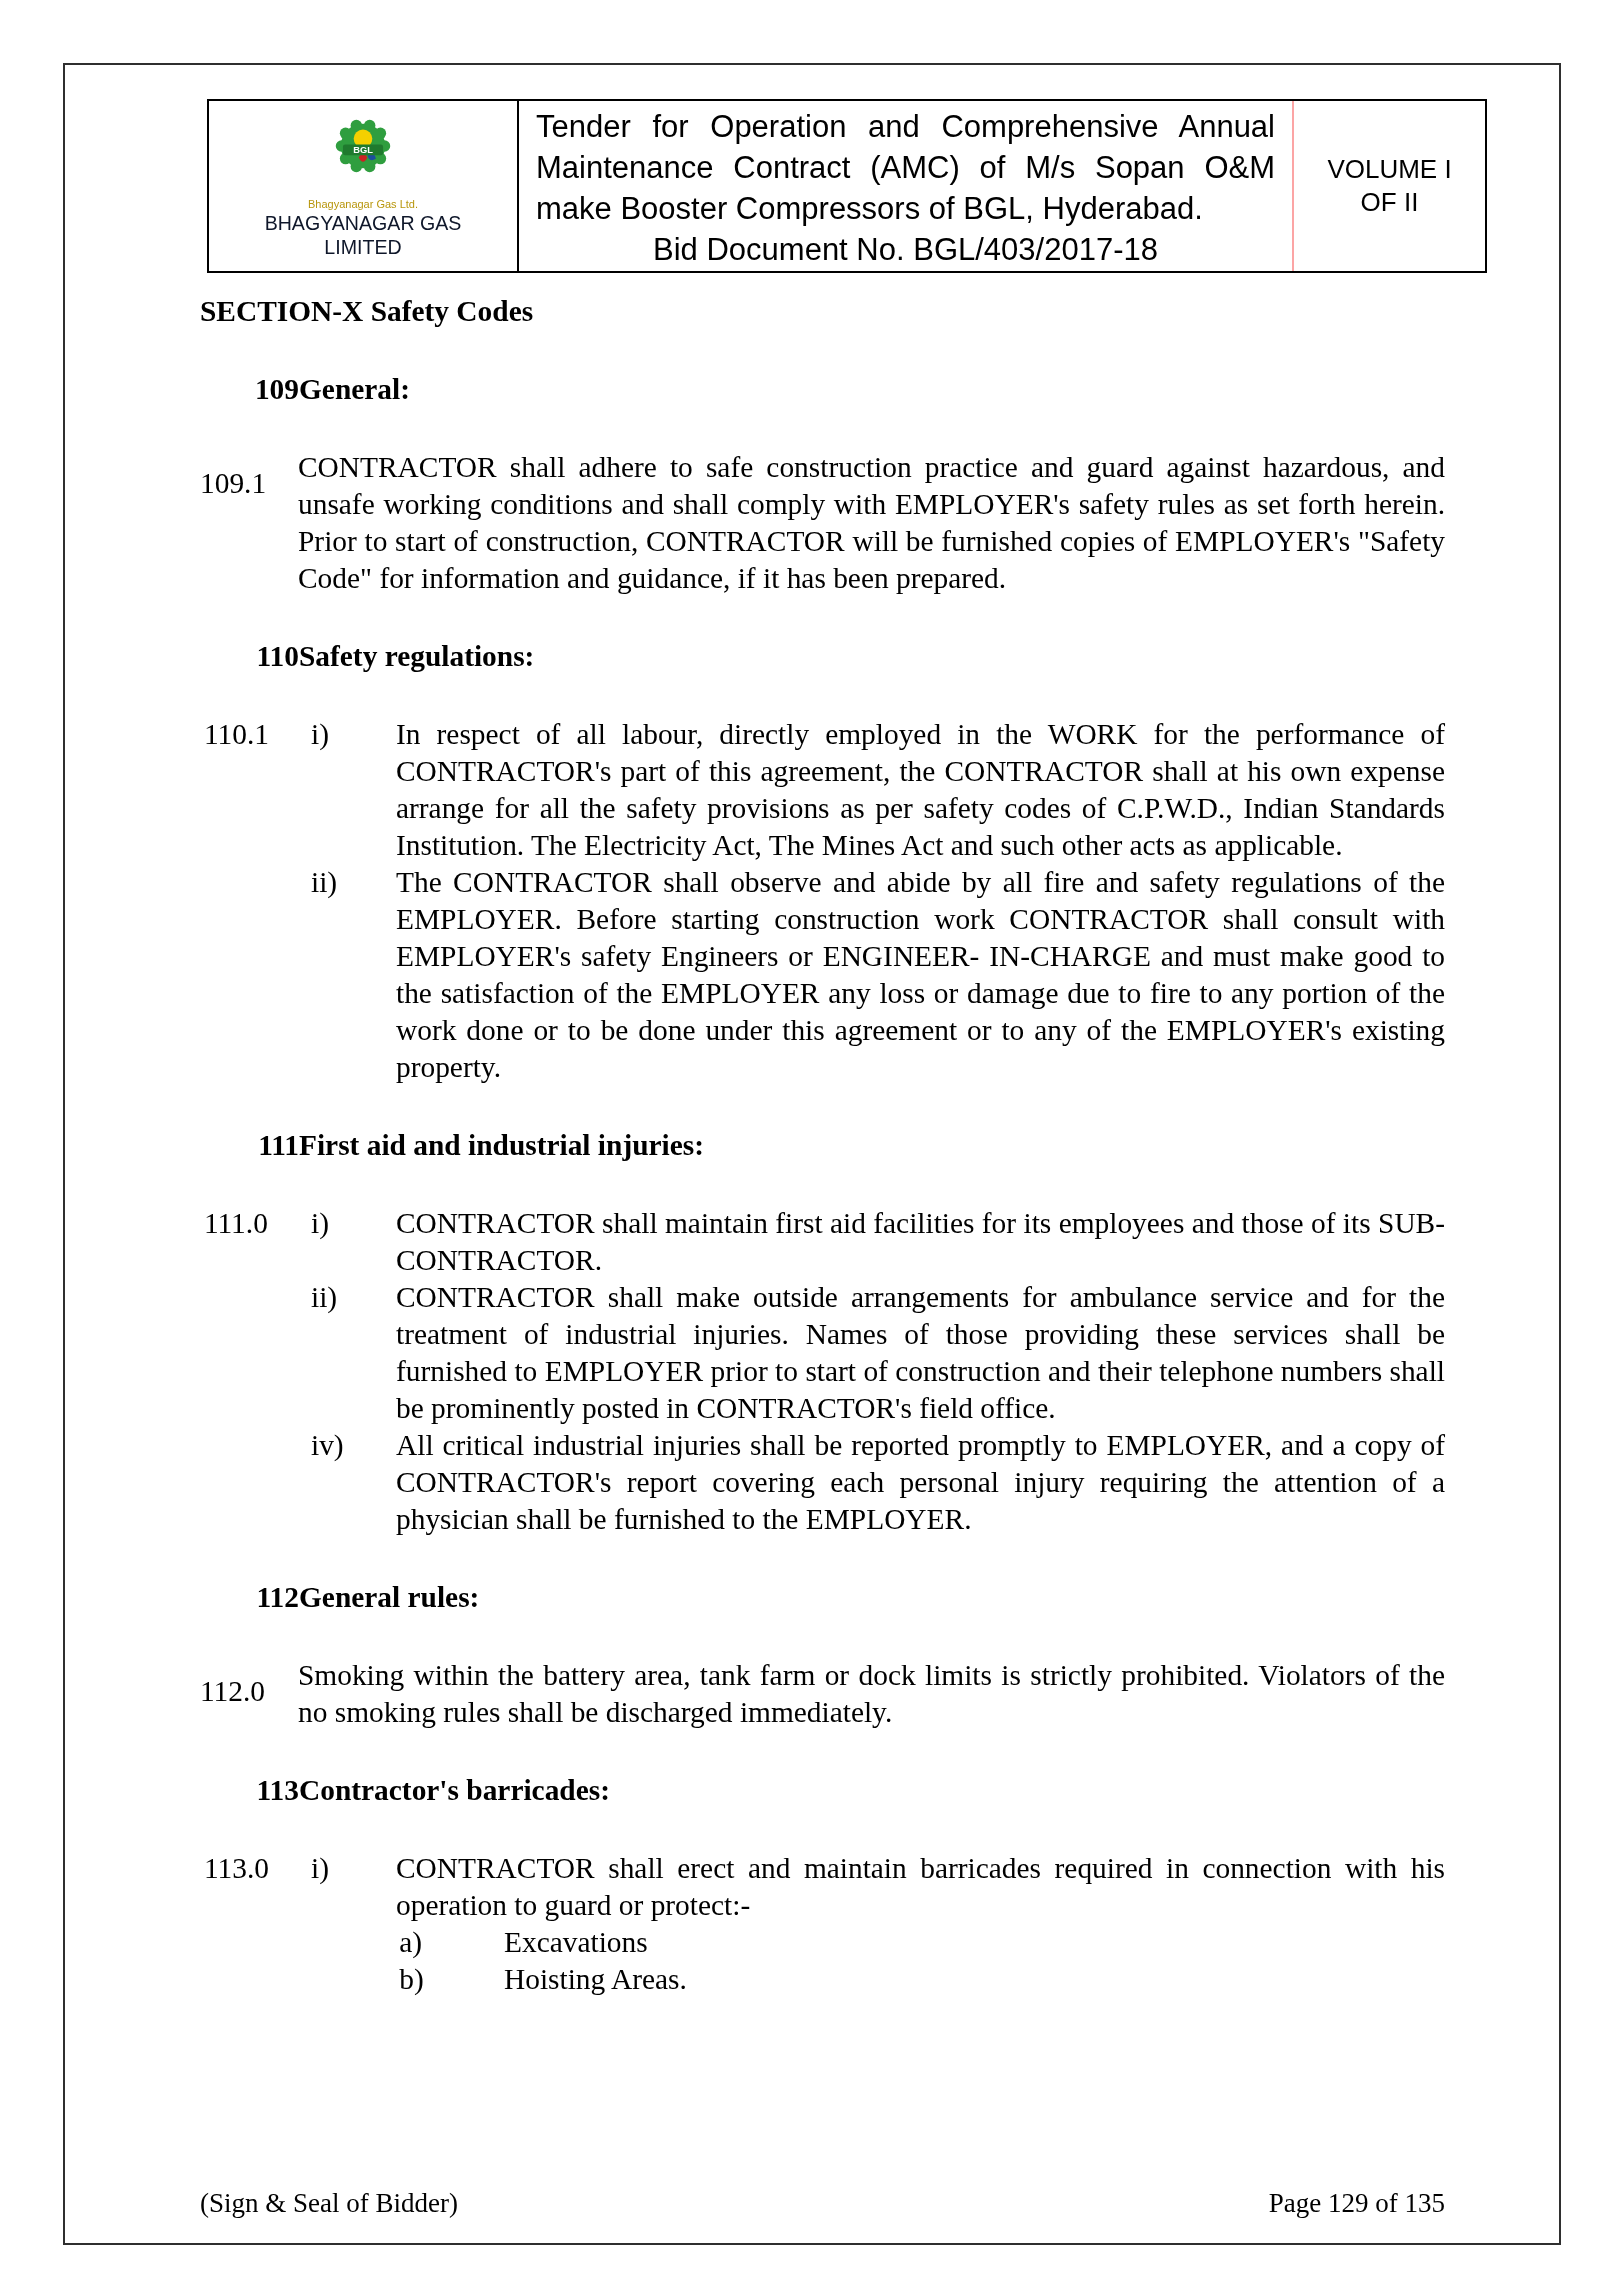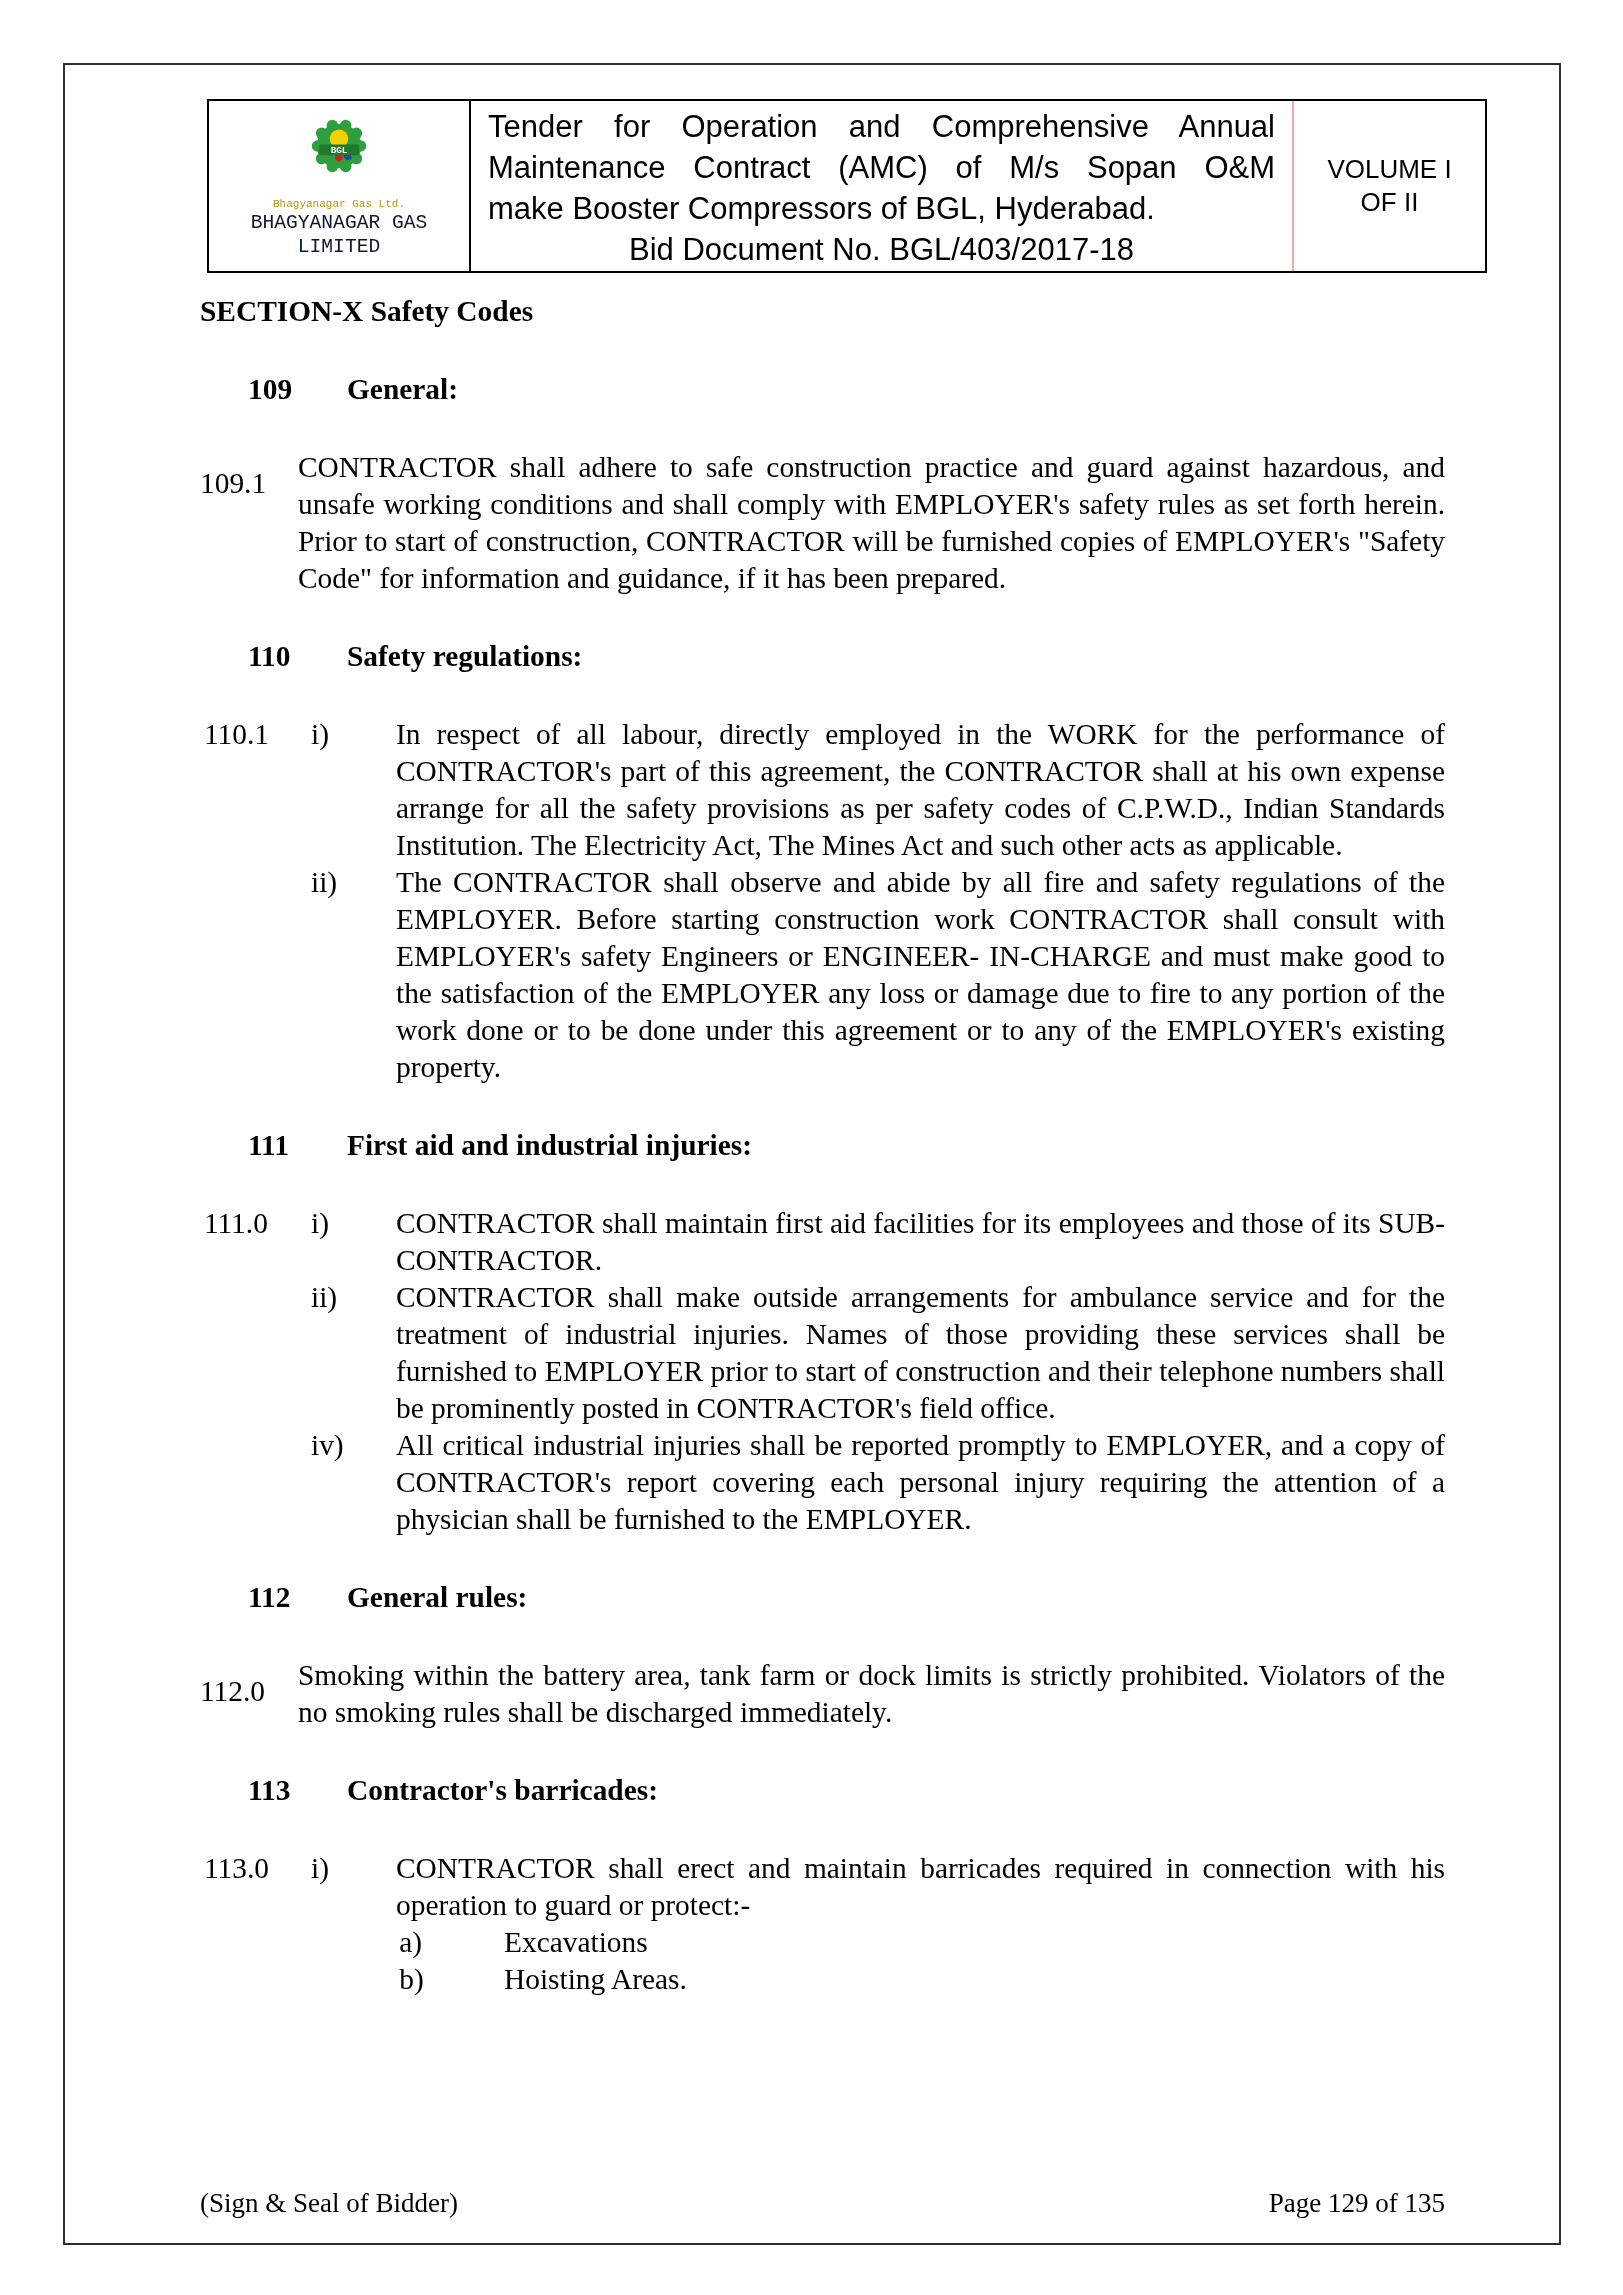--- a/index.html
+++ b/index.html
@@ -19,24 +19,24 @@
   }
   
   .header-table {
     position:absolute; left:207px; top:99px;
     width:1280px; height:174px;
     display:flex;
     border:2px solid #000;
     background:#fff;
   }
   .logo-cell {
-    width:262px; border-right:2px solid #000;
+    width:310px; border-right:2px solid #000;
     display:flex; flex-direction:column; align-items:center; justify-content:center;
     padding:3.9px 2.6px;
-    font-family:Liberation Mono, monospace;
+    font-family:Liberation Sans, sans-serif;
   }
   .logo-caption { font-size:11px; color:#b8960c; margin-top:-3.9px; }
   .company-name { font-size:19.6px; line-height:24px; text-align:center; color:#0f172a; margin-top:1px; }
   .title-cell {
     flex:1; border-right:2px solid #fca5a5;
     padding:5.2px 17px 0 17px;
     font-family:"Liberation Sans","DejaVu Sans",sans-serif;
     font-size:31px; line-height:41px; color:#000;
   }
   .title-line-j { text-align:justify; text-align-last:justify; }
@@ -49,21 +49,21 @@
     font-size:26px; line-height:33px;
   }
   
   .content {
     position:absolute; left:200px; top:293px;
     width:1245px;
     font-size:29.4px; line-height:37px;
     text-align:justify;
   }
   .doc-title { font-weight:bold; text-align:left; margin-bottom:41px; }
-  .sec-heading { display:flex; font-weight:bold; text-align:left; margin-bottom:41px;margin-left:48px; }
+  .sec-heading { display:flex; font-weight:bold; text-align:right; margin-bottom:41px; }
   .sec-num { width:99px; flex-shrink:0; }
   .para { position:relative; padding-left:98px; margin-bottom:41px; }
   .para-label { position:absolute; left:0; top:16px; }
   .list-block { position:relative; margin-bottom:41px; }
   .list-label { position:absolute; left:3.9px; top:0; }
   .item { position:relative; padding-left:196px; }
   .item-marker { position:absolute; left:111px; top:0; }
   .sub-item { position:relative; padding-left:108px; text-align:left; }
   .sub-marker { position:absolute; left:3.3px; top:0; }
   

